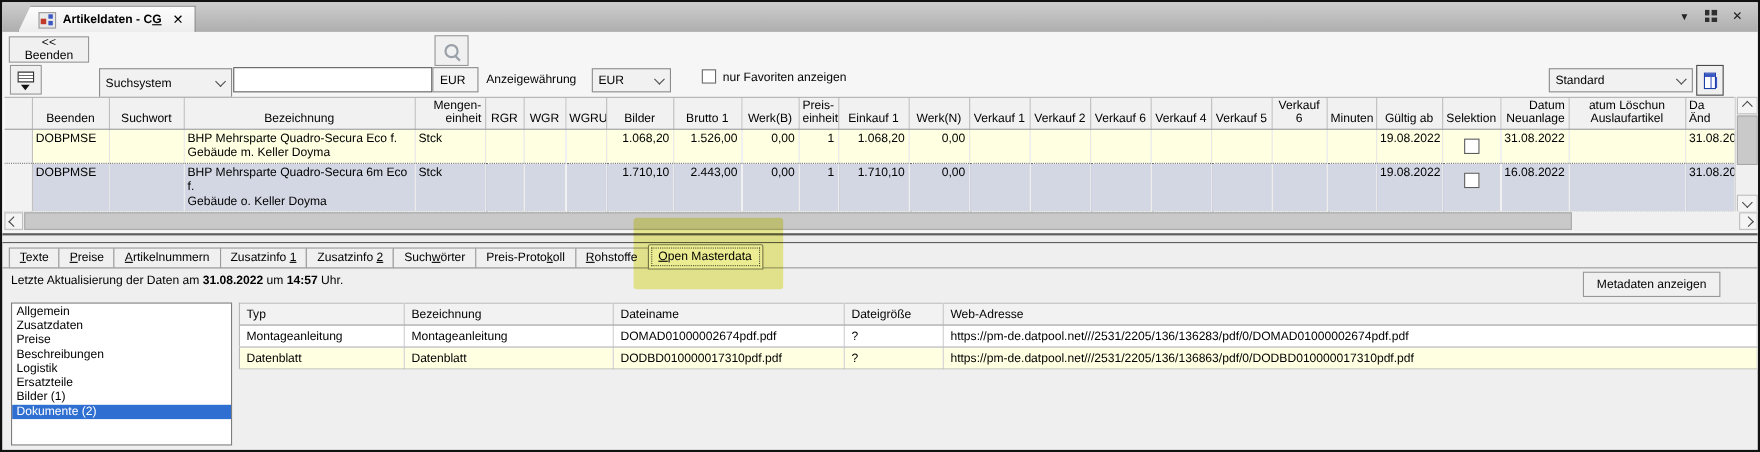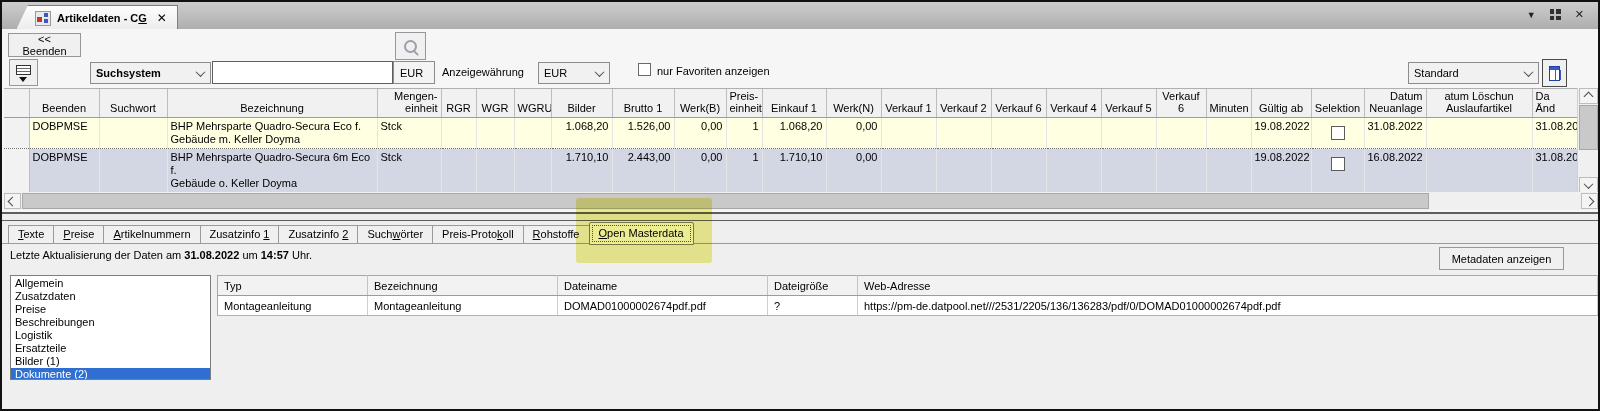--- a/index.html
+++ b/index.html
@@ -81,21 +81,21 @@
   
   .tabline{position:absolute;left:0;top:241px;width:100%;border-top:1px solid #9a9a9a;z-index:1;}
   .tabs{position:absolute;left:6px;top:219px;height:23px;display:flex;align-items:flex-end;z-index:2;}
   .tab{height:17px;line-height:17px;padding:0 9px;background:#f0f0f0;border:1px solid #9a9a9a;
     margin-right:-1px;white-space:nowrap;cursor:default;}
   .tab u{text-decoration:underline;}
   .tab.active{height:21px;line-height:21px;background:#fbfbfb;border-color:#7c7c7c;margin-bottom:-1px;
     position:relative;z-index:3;outline:1px dotted #555;outline-offset:-4px;border-radius:2px 2px 0 0;}
   .status{position:absolute;left:8px;top:247px;}
   .meta-btn{left:1437px;top:245px;width:125px;height:23px;}
-  .listbox{position:absolute;left:8px;top:273px;width:201px;height:105px;background:#fff;
+  .listbox{position:absolute;left:8px;top:273px;width:201px;height:130px;background:#fff;
     border:1px solid #7d7d7d;box-sizing:border-box;padding-top:1px;overflow:hidden;}
   .list-item{height:13px;line-height:13px;padding:0 4px;white-space:nowrap;}
   .list-item.selected{background:#2f6fd1;color:#fff;}
   .docgrid-wrap{position:absolute;left:215px;top:273px;width:1381px;overflow:hidden;}
   table.docs{border-collapse:collapse;table-layout:fixed;width:1380px;background:#fff;border:1px solid #a8a8a8;}
   table.docs th{background:#f2f2f2;font-weight:normal;text-align:left;padding:3px 6px;height:13px;
     border-right:1px solid #c4c4c4;border-bottom:1px solid #9c9c9c;overflow:hidden;white-space:nowrap;}
   table.docs td{padding:3px 6px;height:13px;border-right:1px solid #cfcfcf;border-bottom:1px solid #b2b2b2;
     overflow:hidden;white-space:nowrap;}
   table.docs tr.yel td{background:#ffffe1;}
@@ -136,21 +136,21 @@
   <button class="btn" style="left:393px;top:30px;width:31px;height:28px;">
     <span class="mag"></span>
   </button>
 
   <button class="btn" style="left:7px;top:57px;width:29px;height:27px;">
     <span class="colico">
         <span class="lines"></span>
         <span class="tri"></span>
       </span>
   </button>
-  <div class="combo" style="left:88px;top:60px;width:121px;height:22px;font-weight:bold;">
+  <div class="combo" style="left:88px;top:60px;width:121px;height:27px;">
     <span>Suchsystem</span>
     <span class="chv down"></span>
   </div>
   <input class="textbox" style="left: 210px; top: 59px; width: 181px; height: 23px;" value="">
   <div class="eurbox" style="left:391px;top:59px;width:42px;height:23px;">EUR</div>
   <span class="label" style="left:440px;top:64px;">Anzeigewährung</span>
   <div class="combo" style="left:536px;top:60px;width:72px;height:22px;">
     <span>EUR</span>
     <span class="chv down"></span>
   </div>
@@ -387,18 +387,25 @@
           </tr>
         </thead>
         <tbody>
           <tr>
             <td style="text-align: left;">Montageanleitung</td>
             <td style="text-align: left;">Montageanleitung</td>
             <td style="text-align: left;">DOMAD01000002674pdf.pdf</td>
             <td style="text-align: left;">?</td>
             <td style="text-align: left;">https://pm-de.datpool.net///2531/2205/136/136283/pdf/0/DOMAD01000002674pdf.pdf</td>
           </tr>
+          <tr class="yel">
+            <td style="text-align: left;">Datenblatt</td>
+            <td style="text-align: left;">Datenblatt</td>
+            <td style="text-align: left;">DODBD010000017310pdf.pdf</td>
+            <td style="text-align: left;">?</td>
+            <td style="text-align: left;">https://pm-de.datpool.net///2531/2205/136/136863/pdf/0/DODBD010000017310pdf.pdf</td>
+          </tr>
         </tbody>
       </table>
   </div>
 
   <div class="highlight"></div>
 </div>
 
 </body></html>

